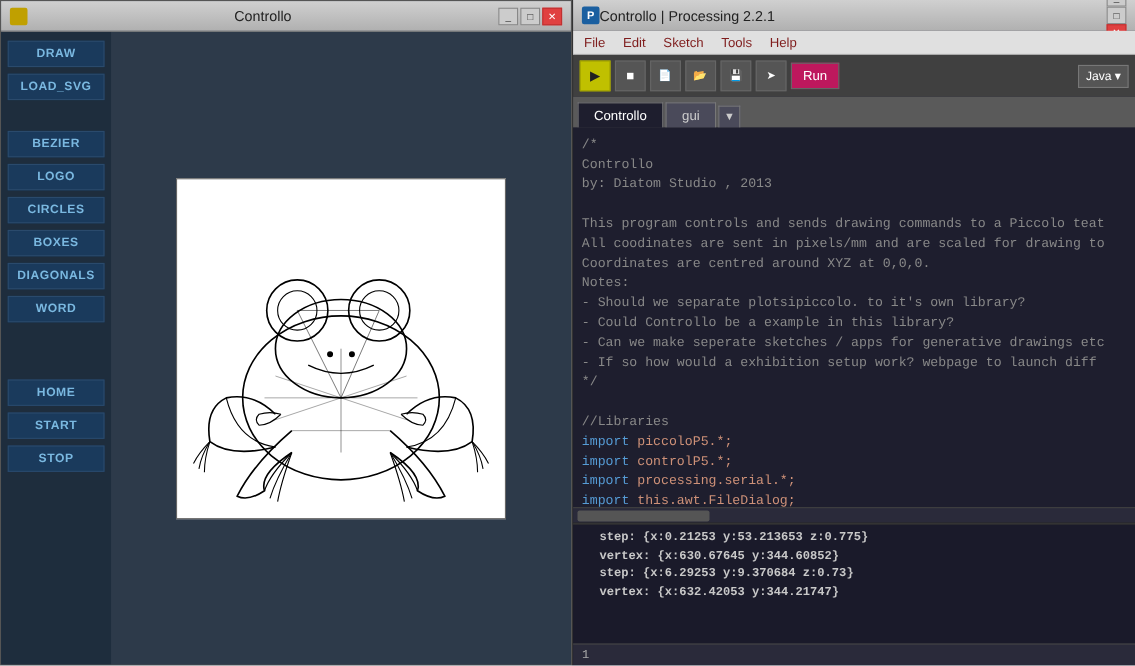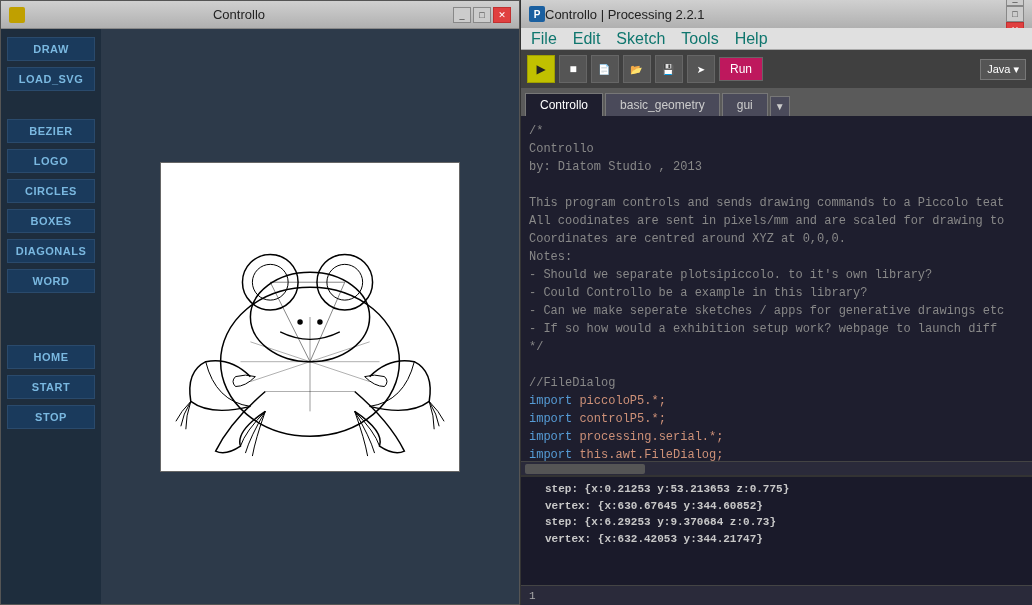--- a/index.html
+++ b/index.html
@@ -155,22 +155,22 @@
       background: #e0e0e0;
       height: 22px;
       display: flex;
       align-items: center;
       padding: 0 4px;
       gap: 4px;
       border-bottom: 1px solid #aaa;
     }
 
     .menu-item {
-      font-size: 16px;
-      color: #0f766e;
+      font-size: 12px;
+      color: #7f1d1d;
       padding: 0 6px;
       cursor: pointer;
     }
 
     #right-toolbar {
       background: #404040;
       height: 38px;
       display: flex;
       align-items: center;
       padding: 0 6px;
@@ -488,42 +488,41 @@
     <div class="tool-btn" style="font-size:10px;">📄</div>
     <div class="tool-btn" style="font-size:10px;">📂</div>
     <div class="tool-btn" style="font-size:10px;">💾</div>
     <div class="tool-btn" style="font-size:10px;">➤</div>
     <div class="run-label">Run</div>
     <div class="java-dropdown">Java ▾</div>
   </div>
 
   <div id="right-tabs">
     <div class="tab active">Controllo</div>
-    <div class="tab inactive">basic_geometry</div>
     <div class="tab inactive">gui</div>
     <div class="tab-more">▼</div>
   </div>
 
   <div id="code-area">
     <div id="code-scroll">
       <div id="code-content"><span class="code-comment">/*
 Controllo
 by: Diatom Studio , 2013
 
 This program controls and sends drawing commands to a Piccolo teat
 All coodinates are sent in pixels/mm and are scaled for drawing to
 Coordinates are centred around XYZ at 0,0,0.
 Notes:
 - Should we separate plotsipiccolo. to it's own library?
 - Could Controllo be a example in this library?
 - Can we make seperate sketches / apps for generative drawings etc
 - If so how would a exhibition setup work? webpage to launch diff
 */</span>
 
-<span class="code-comment">//FileDialog</span>
+<span class="code-comment">//Libraries</span>
 <span class="code-import-kw">import</span> <span class="code-import-path">piccoloP5.*;</span>
 <span class="code-import-kw">import</span> <span class="code-import-path">controlP5.*;</span>
 <span class="code-import-kw">import</span> <span class="code-import-path">processing.serial.*;</span>
 <span class="code-import-kw">import</span> <span class="code-import-path">this.awt.FileDialog;</span>
  
  
 </div>
     </div>
   </div>
 

